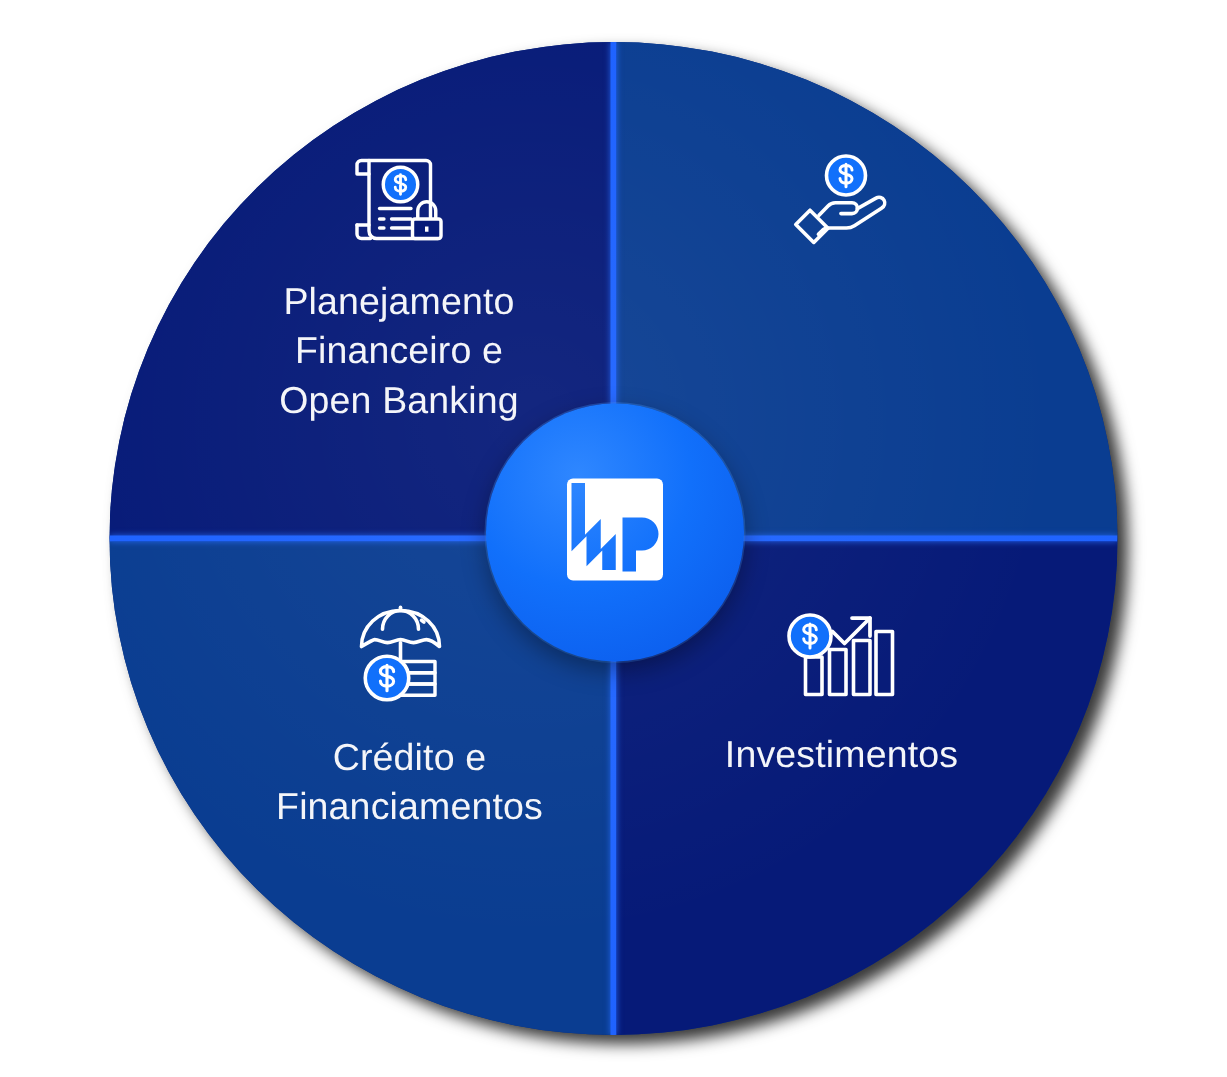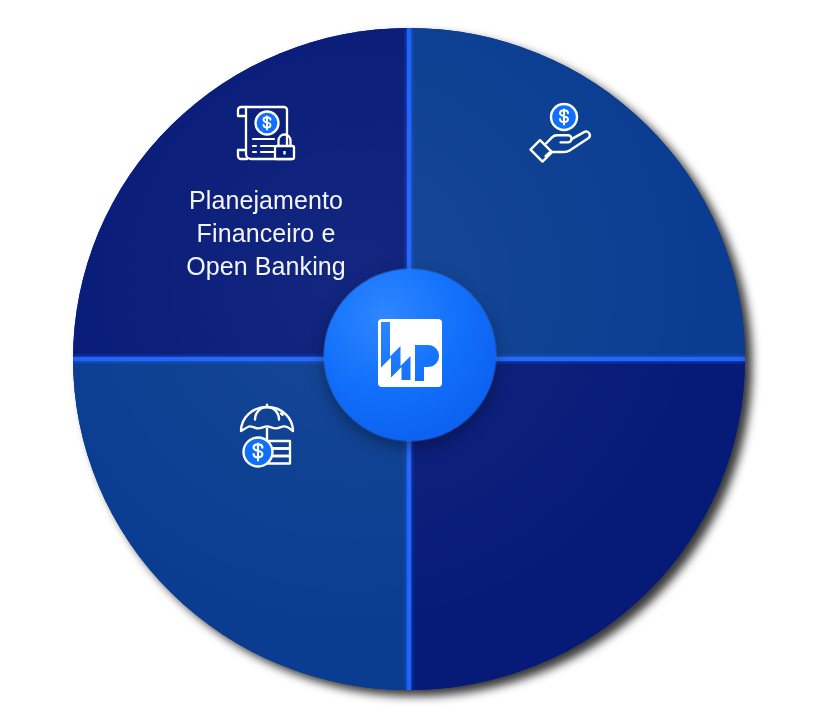--- a/index.html
+++ b/index.html
@@ -203,22 +203,46 @@
         <g stroke="#ffffff" stroke-width="2.3" stroke-linejoin="round" fill="none">
           <rect x="31" y="41" width="24" height="7.5"></rect>
           <rect x="31" y="48.5" width="24" height="7.5"></rect>
           <rect x="31" y="56" width="24" height="7.5"></rect>
         </g>
 
         <circle cx="23" cy="52" r="14.5" fill="#1170fb" stroke="#ffffff" stroke-width="2.4"></circle>
         <path d="M23 43.5v17M27.4 47.7c0-2.1-2-3.3-4.4-3.3s-4.4 1.1-4.4 3.2c0 4.3 8.8 2.2 8.8 6.5 0 2.1-2 3.3-4.4 3.3s-4.4-1.2-4.4-3.4" stroke="#ffffff" stroke-width="2.1" stroke-linecap="round" fill="none"></path>
       </svg>
     </span>
-  </div>
-
+    <span class="label">Crédito e
+Financiamentos</span>
+  </div>
+
+  <div class="cell cell-inv">
+    <span class="icon">
+      <svg width="76" height="68" viewBox="0 0 76 68" fill="none">
+
+        <g stroke="#ffffff" stroke-width="2.5" stroke-linejoin="round" stroke-linecap="round" fill="none">
+          <path d="M22 31l10-10 8 8 17-17"></path>
+          <path d="M45 12h12v12"></path>
+        </g>
+
+        <g stroke="#ffffff" stroke-width="2.4" stroke-linejoin="round" fill="none">
+          <rect x="14" y="38" width="11" height="25"></rect>
+          <rect x="30" y="33" width="11" height="30"></rect>
+          <rect x="46" y="27" width="11" height="36"></rect>
+          <rect x="61" y="21" width="11" height="42"></rect>
+        </g>
+
+        <circle cx="17" cy="24" r="14" fill="#1170fb" stroke="#ffffff" stroke-width="2.4"></circle>
+        <path d="M17 16v16M21.2 19.8c0-2-1.9-3.1-4.2-3.1s-4.2 1-4.2 3c0 4.1 8.4 2.1 8.4 6.2 0 2-1.9 3.1-4.2 3.1s-4.2-1.1-4.2-3.2" stroke="#ffffff" stroke-width="2" stroke-linecap="round" fill="none"></path>
+      </svg>
+    </span>
+    <span class="label">Investimentos</span>
+  </div>
 
   <div class="center-badge">
     <span class="logo-mark">
       <svg width="86" height="86" viewBox="0 0 86 86">
         <defs>
           <mask id="hpmask">
             <rect x="0" y="0" width="86" height="86" fill="#ffffff"></rect>
 
             <path d="M14 12 h9 v34.5 l10.5 -10.5 v20 l10 -10 v24 h-9 v-13 l-10.5 10.5 v-20 l-10 10 z" fill="#000000"></path>
 

